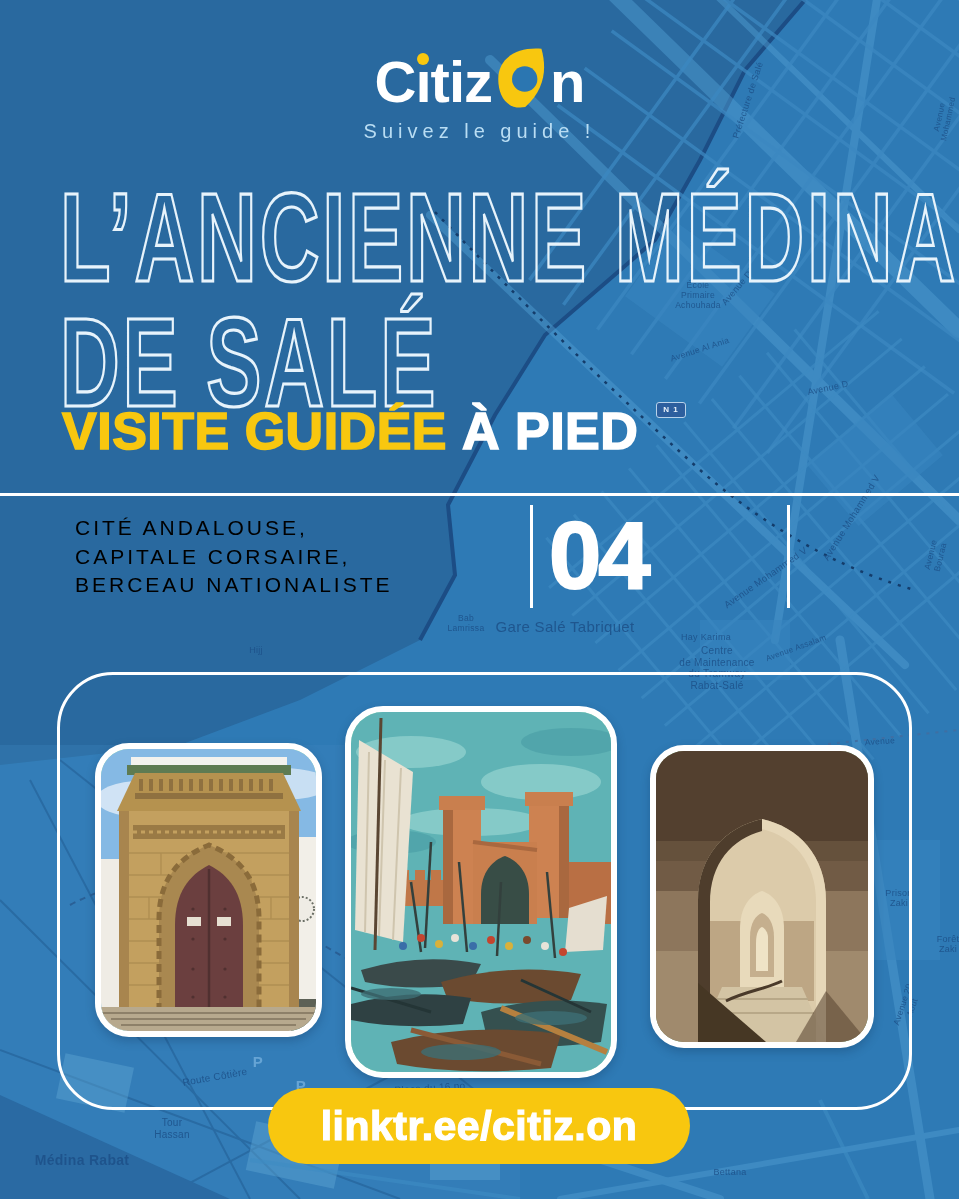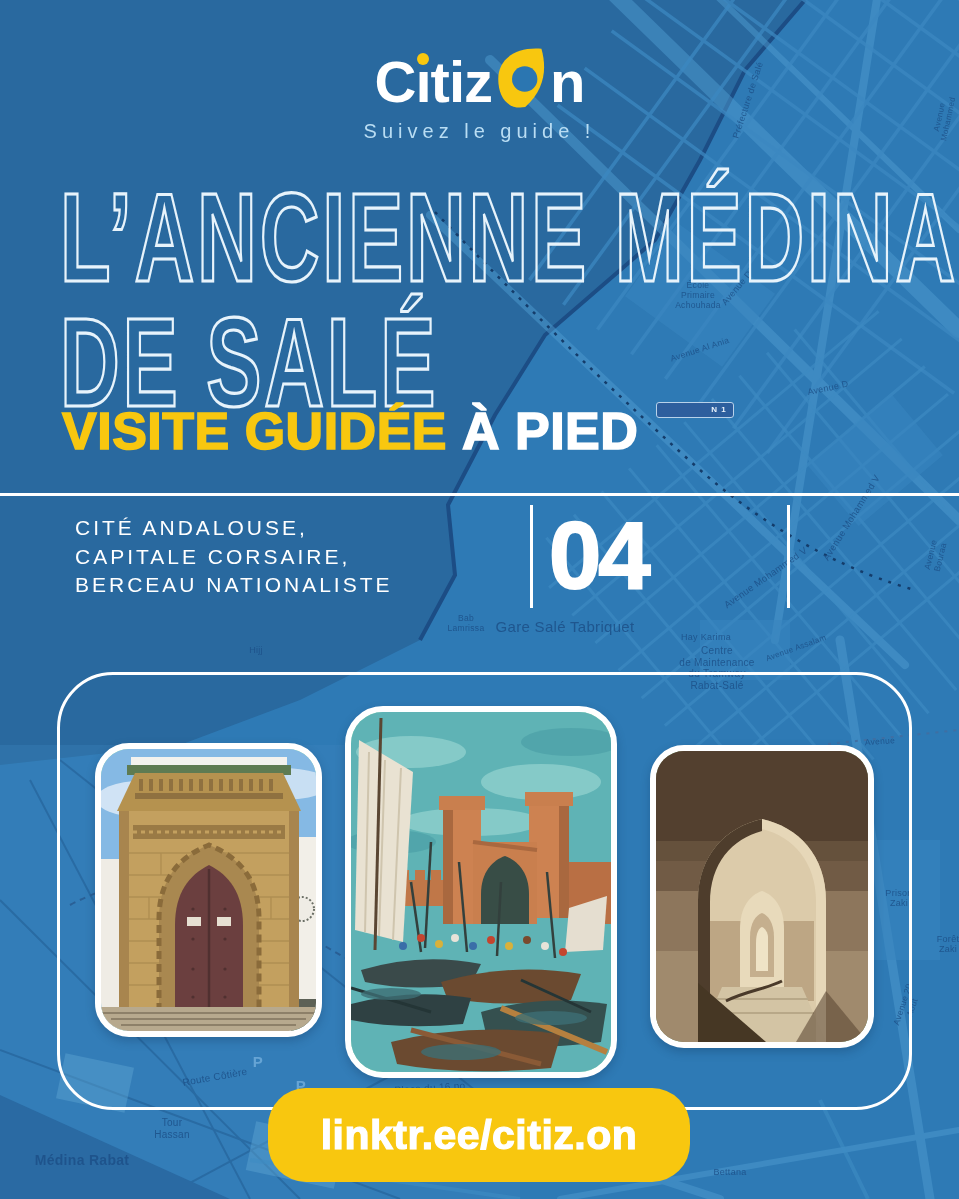--- a/index.html
+++ b/index.html
@@ -13,21 +13,21 @@
   
   #map-svg{position:absolute;left:0;top:0;z-index:0;}
   #map-labels{position:absolute;left:0;top:0;width:959px;height:1199px;z-index:1;pointer-events:none;}
   .map-label{
     position:absolute; color:#1d5088; opacity:.85; white-space:pre-line; text-align:center;
     font-family:"Liberation Sans",sans-serif; line-height:1.15; letter-spacing:.3px;
   }
   .road-badge{
     position:absolute; left:656px; top:402px; width:28px; height:14px; z-index:1;
     background:#2d5f9e; border:1px solid #b8d2ea; border-radius:3px;
-    color:#eaf3fb; font-size:8px; font-weight:700; text-align:center; line-height:13px; letter-spacing:1px;padding-left:48px;
+    color:#eaf3fb; font-size:8px; font-weight:700; text-align:center; line-height:13px; letter-spacing:1px;
   }
   
   .logo{left:0; right:0; top:46px; text-align:center; z-index:2;}
   .wordmark{display:inline-flex; align-items:center; justify-content:center; height:72px;}
   .wordmark .wtxt{
     color:#fff; font-size:58px; font-weight:700; letter-spacing:-1px; line-height:72px;
   }
   .idot-wrap{position:relative; display:inline-block;}
   .idot-wrap .dot{
     position:absolute; left:50%; top:7px; transform:translateX(-50%);
@@ -50,21 +50,21 @@
     font-size:52px; font-weight:700; letter-spacing:.5px; line-height:1.2;
   }
   .subtitle .hl{color:var(--yellow,#f8c70f); -webkit-text-stroke:1.6px var(--yellow,#f8c70f);}
   .subtitle .wh{color:#fff; -webkit-text-stroke:1.6px #fff;}
   
   .rule{left:0; top:493px; width:959px; height:3px; background:#fff; z-index:2;}
   .vline{width:3px; background:#fff; z-index:2;}
   .v1{left:530px; top:505px; height:103px;}
   .v2{left:787px; top:505px; height:103px;}
   .info-tagline{
-    left:75px; top:514px; z-index:2; color:#ffffff;
+    left:75px; top:514px; z-index:2; color:#000000;
     font-size:21px; line-height:28.5px; letter-spacing:3px; font-weight:400;
   }
   .day{
     left:549px; top:509px; z-index:2; color:#fff;
     font-size:94px; font-weight:700; letter-spacing:-3px; line-height:1;
     -webkit-text-stroke:2px #fff;
   }
   .monthyear{
     left:664px; top:524px; z-index:2; color:#fff;
     font-size:30px; line-height:37px; font-weight:400; letter-spacing:.5px;
@@ -81,21 +81,21 @@
   .photo{
     z-index:3; border:6px solid #fff; border-radius:34px; overflow:hidden; box-sizing:border-box;
     background:#9db; box-shadow:0 4px 10px rgba(10,40,70,.25);
   }
   .photo svg{display:block;}
   .p1{left:95px; top:743px; width:227px; height:294px;}
   .p2{left:345px; top:706px; width:272px; height:372px; border-radius:38px;}
   .p3{left:650px; top:745px; width:224px; height:303px;}
   
   .cta{
-    left:268px; top:1088px; width:422px; height:94px; z-index:4;
+    left:268px; top:1088px; width:422px; height:76px; z-index:4;
     background:var(--yellow,#f8c70f); border:none; border-radius:38px; cursor:pointer;
     color:#fff; font-family:"Liberation Sans",sans-serif;
     font-size:41px; font-weight:700; letter-spacing:.5px;
     display:flex; align-items:center; justify-content:center;
     -webkit-text-stroke:1.2px #fff;
   }
 </style>
 </head>
 <body>
 

